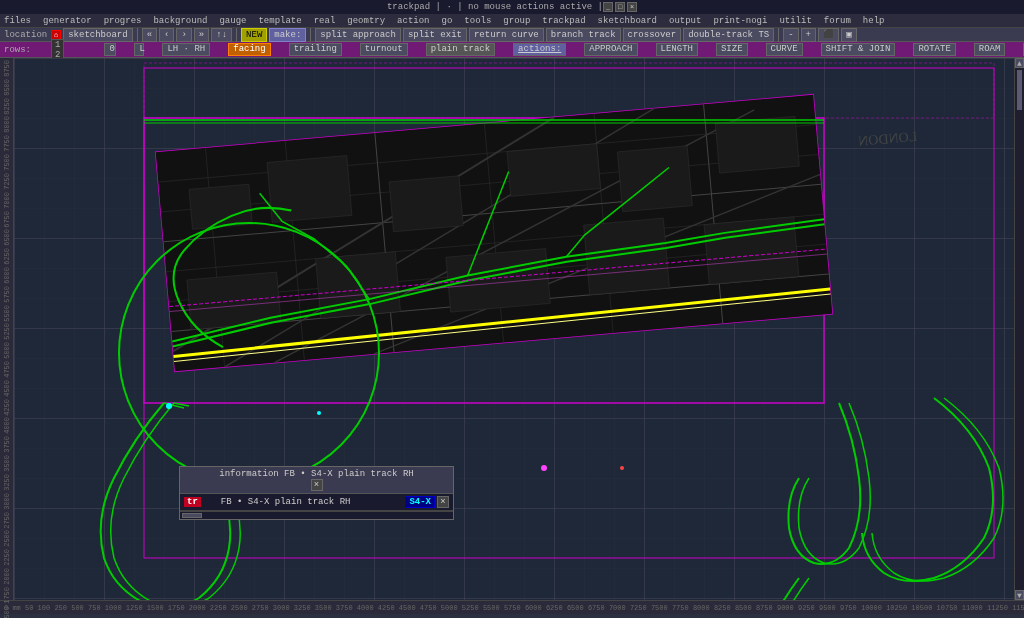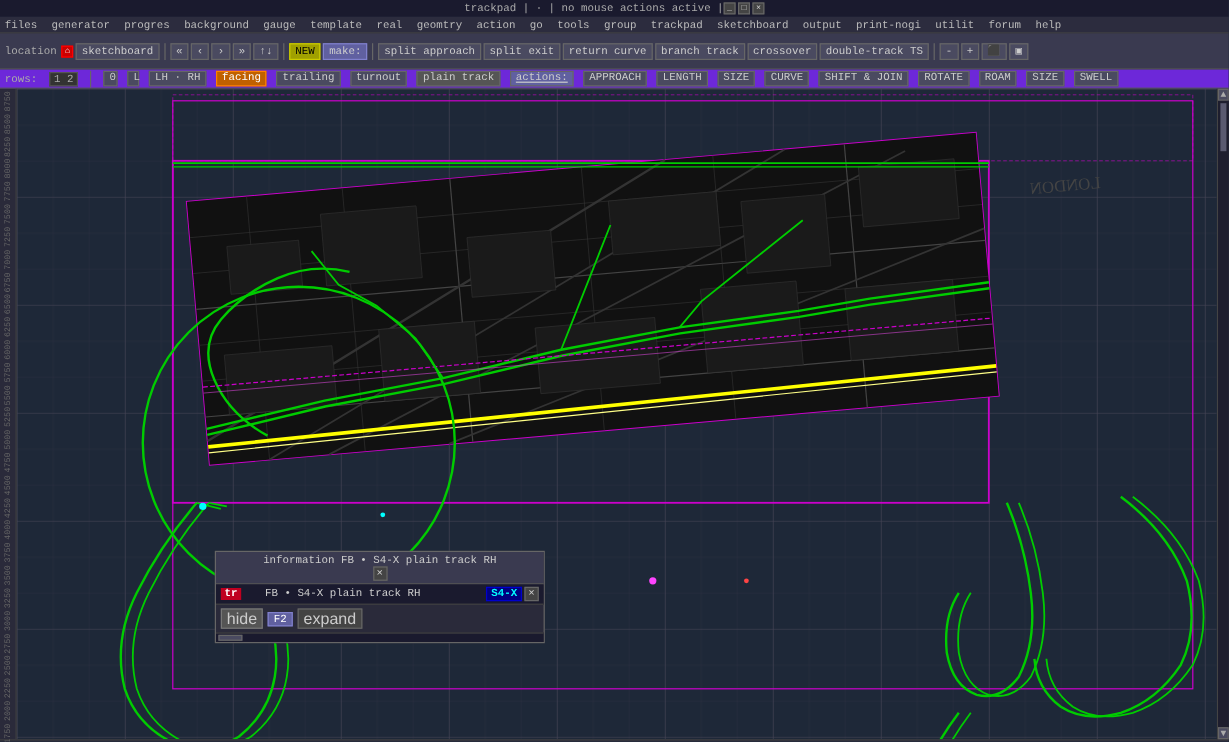--- a/index.html
+++ b/index.html
@@ -46,21 +46,21 @@
     }
     .menu-item {
       font-size: 9px;
       color: #bbb;
       cursor: pointer;
       padding: 0 2px;
     }
 
     
     #toolbar1 {
-      height: 30px;
+      height: 14px;
       background: #3a3a50;
       display: flex;
       align-items: center;
       padding: 0 2px;
       gap: 2px;
       border-bottom: 1px solid #555;
       text-align: center;
     }
     .tb-btn {
       height: 14px;
@@ -74,25 +74,25 @@
       white-space: nowrap;
     }
     .tb-btn.active { background: #6060a0; border-color: #8080cc; }
     .tb-btn.highlight { background: #a0a000; color: #000; border-color: #cccc00; }
     .tb-separator { width: 1px; height: 14px; background: #666; margin: 0 2px; }
     .tb-label { font-size: 9px; color: #aaa; padding: 0 2px; }
 
     
     #toolbar2 {
       height: 16px;
-      background: #6d28d9;
+      background: #701a75;
       display: flex;
       align-items: center;
       padding: 0 2px;
-      gap: 8px;
+      gap: 18px;
       border-bottom: 1px solid #555;
     }
     .tb2-btn {
       height: 13px;
       padding: 0 4px;
       background: #4a4a60;
       border: 1px solid #666;
       color: #ccc;
       font-size: 9px;
       cursor: pointer;
@@ -473,25 +473,20 @@
       <div id="info-panel-subtitle">
         <div style="display:flex;align-items:center;gap:20px;">
           <span class="panel-tag">tr</span>
           <span style="color:#ccc;font-size:9px;">FB • S4-X  plain track  RH</span>
         </div>
         <div style="display:flex;align-items:center;gap:2px;">
           <span class="panel-s4x">S4-X</span>
           <span class="win-btn" style="width:12px;height:12px;font-size:9px;">×</span>
         </div>
       </div>
-      <div id="info-panel-body">
-        <button class="panel-hide-btn">hide</button>
-        <span class="panel-f2">F2</span>
-        <button class="panel-expand">expand</button>
-      </div>
 
       <div style="height:8px;background:#1a1a2e;border-top:1px solid #444;display:flex;align-items:center;padding:0 2px;">
         <div style="width:20px;height:5px;background:#4a4a60;border:1px solid #666;"></div>
       </div>
     </div>
 
   </div>
 
   <div id="scrollbar-right">
     <div class="scroll-btn">▲</div>

